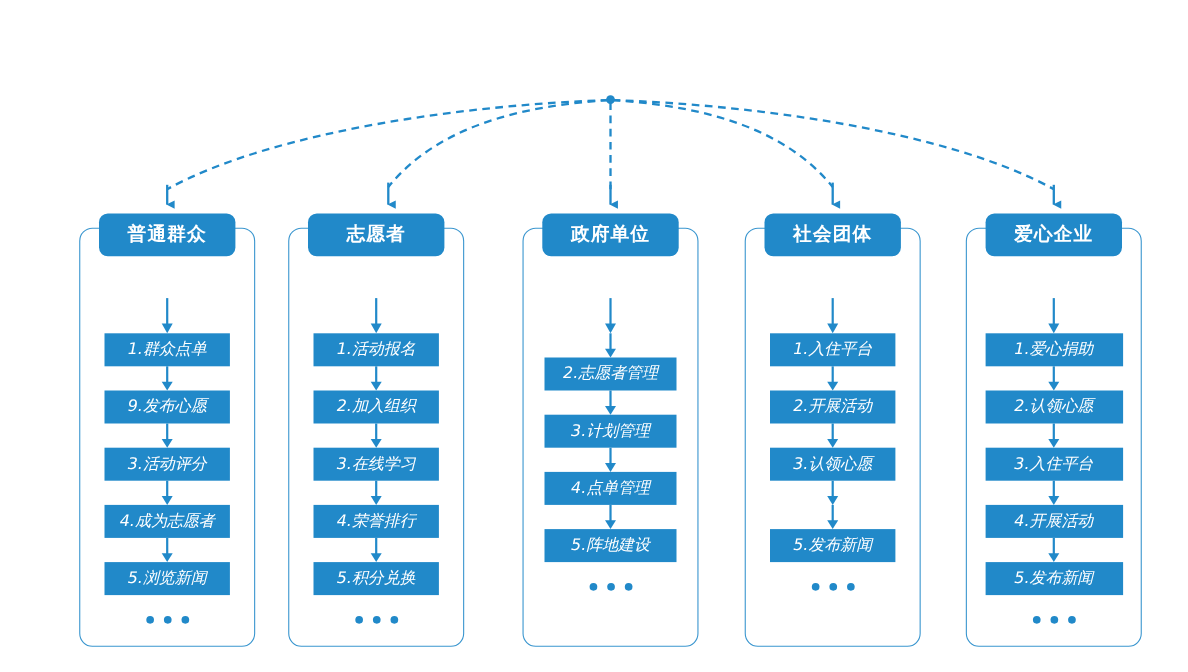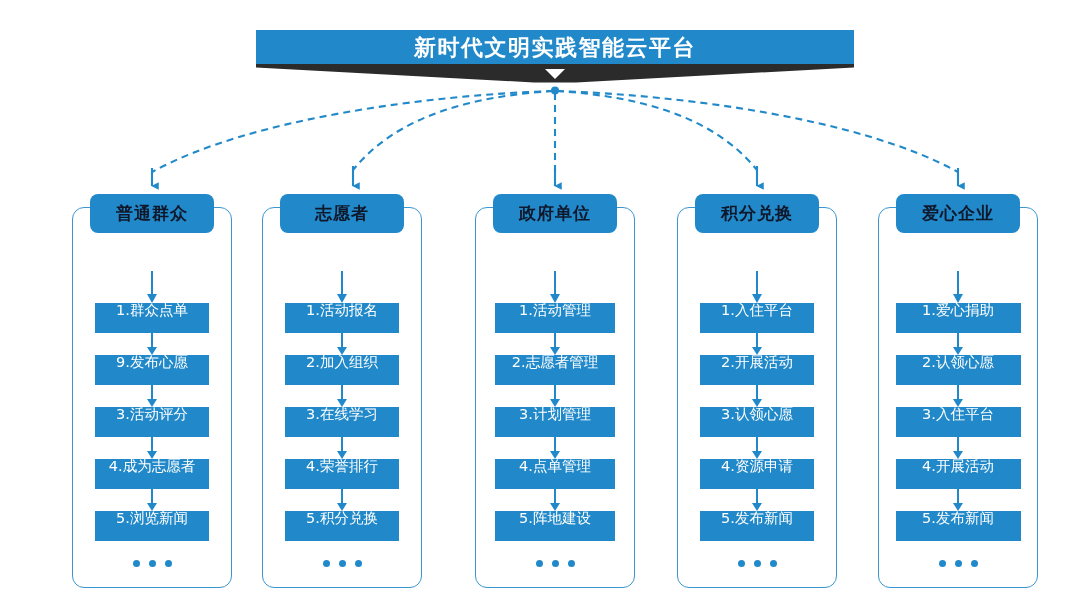--- a/index.html
+++ b/index.html
@@ -35,31 +35,32 @@
     border:1.6px solid #3a96cf;border-radius:12px;
     box-sizing:border-box;background:transparent;
   }
   .col-head{
     position:absolute;top:-14px;left:50%;transform:translateX(-50%);
     width:124px;height:39px;background:#2189c9;border-radius:8px;
     display:flex;align-items:center;justify-content:center;
     box-sizing:border-box;
   }
   .col-head-label{
-    color:#0f172a;font-size:17px;font-weight:bold;letter-spacing:1px;
+    color:#ffffff;font-size:17px;font-weight:bold;letter-spacing:1px;
     line-height:1;white-space:nowrap;
   }
   .col-body{
     position:absolute;left:0;top:63px;width:100%;
     display:flex;flex-direction:column;align-items:center;
   }
   .item{
     width:114px;height:30px;background:#2189c9;
-    display:flex;justify-content:center;
+    display:flex;align-items:center;justify-content:center;
     box-sizing:border-box;
+    font-style:italic;
   }
   .item-label{
     color:#ffffff;font-size:14.5px;line-height:1;white-space:nowrap;
   }
   .col5 .item{width:125px;}
   .col3 .item{width:120px;}
 
   
   .vlink{
     width:14px;height:22px;position:relative;
@@ -81,29 +82,20 @@
   .dots{
     margin-top:19px;display:flex;gap:9px;align-items:center;justify-content:center;
   }
   .dot{width:7px;height:7px;border-radius:50%;background:#2189c9;display:block;}
 </style>
 </head>
 <body>
 
 <div id="stage">
 
-  <div id="banner-wrap">
-    <div id="banner">
-      <span id="banner-title">新时代文明实践智能云平台</span>
-    </div>
-    <svg id="banner-shadow" viewBox="0 0 598 22" preserveAspectRatio="none">
-      <path d="M0,0 L598,0 L598,3.5 L320,18.5 L278,18.5 L0,3.5 Z" fill="#2b2b2b"></path>
-      <path d="M289,5 L309,5 L299,15 Z" fill="#ffffff"></path>
-    </svg>
-  </div>
 
   <svg id="connectors" viewBox="0 0 1080 611">
     <defs>
       <marker id="ah" viewBox="0 0 12 12" refX="6" refY="10" markerWidth="9" markerHeight="9" orient="auto-start-reverse" markerUnits="userSpaceOnUse">
         <path d="M1,1 L11,1 L6,11 Z" fill="#2189c9"></path>
       </marker>
     </defs>
 
     <circle cx="555" cy="90.5" r="4" fill="#2189c9"></circle>
 
@@ -221,23 +213,20 @@
 
   <div class="column col3" style="left:475px;padding-left:12px;">
     <div class="col-head">
       <span class="col-head-label">政府单位</span>
     </div>
     <div class="col-body">
       <div class="vlink first">
           <i class="shaft"></i>
           <i class="head"></i>
         </div>
-      <div class="item">
-          <span class="item-label">1.活动管理</span>
-        </div>
       <div class="vlink">
           <i class="shaft"></i>
           <i class="head"></i>
         </div>
       <div class="item">
           <span class="item-label">2.志愿者管理</span>
         </div>
       <div class="vlink">
           <i class="shaft"></i>
           <i class="head"></i>
@@ -262,21 +251,21 @@
       <div class="dots">
           <i class="dot"></i>
           <i class="dot"></i>
           <i class="dot"></i>
         </div>
     </div>
   </div>
 
   <div class="column col4" style="left:677px;">
     <div class="col-head">
-      <span class="col-head-label">积分兑换</span>
+      <span class="col-head-label">社会团体</span>
     </div>
     <div class="col-body">
       <div class="vlink first">
           <i class="shaft"></i>
           <i class="head"></i>
         </div>
       <div class="item">
           <span class="item-label">1.入住平台</span>
         </div>
       <div class="vlink">
@@ -290,23 +279,20 @@
           <i class="shaft"></i>
           <i class="head"></i>
         </div>
       <div class="item">
           <span class="item-label">3.认领心愿</span>
         </div>
       <div class="vlink">
           <i class="shaft"></i>
           <i class="head"></i>
         </div>
-      <div class="item">
-          <span class="item-label">4.资源申请</span>
-        </div>
       <div class="vlink">
           <i class="shaft"></i>
           <i class="head"></i>
         </div>
       <div class="item">
           <span class="item-label">5.发布新闻</span>
         </div>
       <div class="dots">
           <i class="dot"></i>
           <i class="dot"></i>

